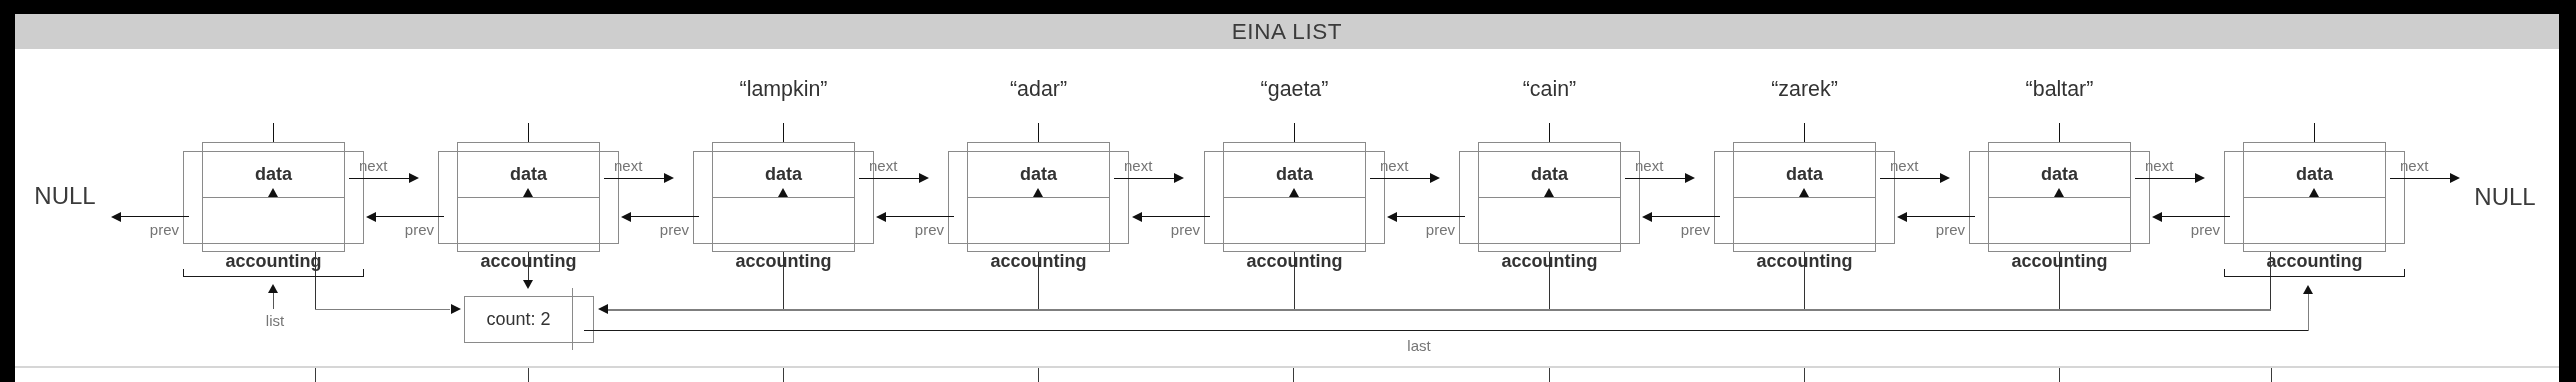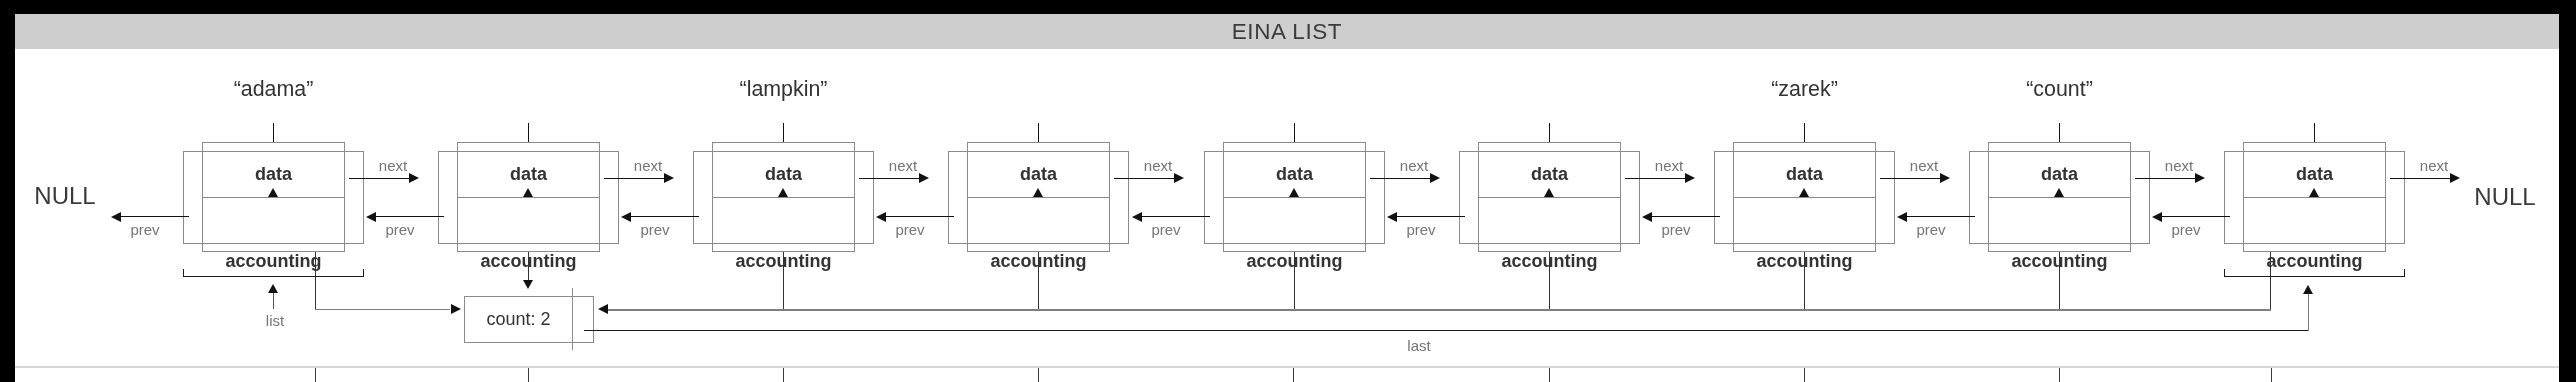--- a/index.html
+++ b/index.html
@@ -17,23 +17,23 @@
   .head-down{position:absolute;width:0;height:0;border-left:5.6px solid transparent;border-right:5.6px solid transparent;border-top:9px solid var(--arrow);}
   .head-right{position:absolute;width:0;height:0;border-top:5.6px solid transparent;border-bottom:5.6px solid transparent;border-left:10px solid var(--arrow);}
   .head-left{position:absolute;width:0;height:0;border-top:5.6px solid transparent;border-bottom:5.6px solid transparent;border-right:10px solid var(--arrow);}
   .outerbox{position:absolute;left:37px;top:78px;width:181px;height:93px;border:0.6px solid var(--box);box-sizing:border-box;}
   .innerbox{position:absolute;left:56px;top:69px;width:143px;height:110px;border:0.6px solid var(--box);box-sizing:border-box;}
   .divider{position:absolute;left:56px;top:124px;width:143px;height:0.6px;background:var(--box);}
   .celltext{position:absolute;left:56px;width:143px;height:46px;line-height:46px;text-align:center;font-size:18px;color:var(--ink);font-weight:bold;}
   .celltext.data{top:78px;}
   .celltext.acc{top:124px;margin-top:41px;}
   .nextline{position:absolute;left:203px;top:105px;width:60px;height:1.1px;background:var(--arrow);}
-  .nextlbl{position:absolute;left:213px;top:84px;width:68px;height:17px;line-height:17px;text-align:center;font-size:15px;color:var(--lbl);}
+  .nextlbl{position:absolute;left:213px;top:84px;width:68px;height:17px;line-height:17px;font-size:15px;color:var(--lbl);}
   .prevline{position:absolute;left:-25px;top:143px;width:68px;height:1.1px;background:var(--arrow);}
-  .prevlbl{position:absolute;left:-35px;top:148px;width:68px;height:17px;line-height:17px;text-align:center;font-size:15px;color:var(--lbl);}
+  .prevlbl{position:absolute;left:-35px;top:148px;width:68px;height:17px;line-height:17px;text-align:right;font-size:15px;color:var(--lbl);}
   .dropline{position:absolute;width:1.1px;background:#333;}
   .bracket{position:absolute;left:37px;top:196px;width:181px;height:8px;box-sizing:border-box;
            border-left:0.6px solid var(--bracket);border-right:0.6px solid var(--bracket);border-bottom:0.6px solid var(--bracket);}
   .nulltxt{position:absolute;width:86px;height:26px;line-height:26px;text-align:center;font-size:24px;color:var(--title-fg);}
   .grayline{position:absolute;background:var(--gline);}
   .blackline{position:absolute;background:#1a1a1a;}
   .countbox{position:absolute;left:464px;top:296px;width:130px;height:47px;border:0.6px solid var(--box);box-sizing:border-box;}
   .countpin{position:absolute;left:572px;top:288px;width:1.1px;height:62px;background:var(--box);}
   .counttxt{position:absolute;left:464px;top:296px;width:109px;height:47px;line-height:47px;text-align:center;font-size:18px;color:var(--ink);}
   .ptrlbl{position:absolute;width:68px;height:17px;line-height:17px;text-align:center;font-size:15px;color:var(--lbl);}
@@ -53,21 +53,20 @@
 
   <div id="titlebar">
     <div class="t">EINA LIST</div>
   </div>
 
   <div class="nulltxt" style="left:22px;top:183px;">NULL</div>
   <div class="nulltxt" style="left:2462px;top:184px;">NULL</div>
 
   <div id="nodes">
       <div class="nodecell" style="left: 146px;">
-    <div class="namelbl">“adama”</div>
     <div class="head-up" style="left:122px;top:115px;"></div>
     <div class="namearrow-line"></div>
     <div class="innerbox"></div>
     <div class="outerbox"></div>
     <div class="divider"></div>
     <div class="celltext data">data</div>
     <div class="celltext acc">accounting</div>
     <div class="nextline"></div>
     <div class="head-right" style="left:263px;top:100px;"></div>
     <div class="nextlbl">next</div>
@@ -105,52 +104,55 @@
     <div class="celltext acc">accounting</div>
     <div class="nextline"></div>
     <div class="head-right" style="left:263px;top:100px;"></div>
     <div class="nextlbl">next</div>
     <div class="prevline"></div>
     <div class="head-left" style="left:-35px;top:139px;"></div>
     <div class="prevlbl">prev</div>
     <div class="dropline" style="left: 127px; top: 179px; height: 58px;"></div>
   </div>
       <div class="nodecell" style="left: 911px;">
+    <div class="namelbl">“adar”</div>
     <div class="head-up" style="left:122px;top:115px;"></div>
     <div class="namearrow-line"></div>
     <div class="innerbox"></div>
     <div class="outerbox"></div>
     <div class="divider"></div>
     <div class="celltext data">data</div>
     <div class="celltext acc">accounting</div>
     <div class="nextline"></div>
     <div class="head-right" style="left:263px;top:100px;"></div>
     <div class="nextlbl">next</div>
     <div class="prevline"></div>
     <div class="head-left" style="left:-35px;top:139px;"></div>
     <div class="prevlbl">prev</div>
     <div class="dropline" style="left: 127px; top: 179px; height: 58px;"></div>
   </div>
       <div class="nodecell" style="left: 1167px;">
+    <div class="namelbl">“gaeta”</div>
     <div class="head-up" style="left:122px;top:115px;"></div>
     <div class="namearrow-line"></div>
     <div class="innerbox"></div>
     <div class="outerbox"></div>
     <div class="divider"></div>
     <div class="celltext data">data</div>
     <div class="celltext acc">accounting</div>
     <div class="nextline"></div>
     <div class="head-right" style="left:263px;top:100px;"></div>
     <div class="nextlbl">next</div>
     <div class="prevline"></div>
     <div class="head-left" style="left:-35px;top:139px;"></div>
     <div class="prevlbl">prev</div>
     <div class="dropline" style="left: 127px; top: 179px; height: 58px;"></div>
   </div>
       <div class="nodecell" style="left: 1422px;">
+    <div class="namelbl">“cain”</div>
     <div class="head-up" style="left:122px;top:115px;"></div>
     <div class="namearrow-line"></div>
     <div class="innerbox"></div>
     <div class="outerbox"></div>
     <div class="divider"></div>
     <div class="celltext data">data</div>
     <div class="celltext acc">accounting</div>
     <div class="nextline"></div>
     <div class="head-right" style="left:263px;top:100px;"></div>
     <div class="nextlbl">next</div>
@@ -170,21 +172,21 @@
     <div class="celltext acc">accounting</div>
     <div class="nextline"></div>
     <div class="head-right" style="left:263px;top:100px;"></div>
     <div class="nextlbl">next</div>
     <div class="prevline"></div>
     <div class="head-left" style="left:-35px;top:139px;"></div>
     <div class="prevlbl">prev</div>
     <div class="dropline" style="left: 127px; top: 179px; height: 58px;"></div>
   </div>
       <div class="nodecell" style="left: 1932px;">
-    <div class="namelbl">“count”</div>
+    <div class="namelbl">“baltar”</div>
     <div class="head-up" style="left:122px;top:115px;"></div>
     <div class="namearrow-line"></div>
     <div class="innerbox"></div>
     <div class="outerbox"></div>
     <div class="divider"></div>
     <div class="celltext data">data</div>
     <div class="celltext acc">accounting</div>
     <div class="nextline"></div>
     <div class="head-right" style="left:263px;top:100px;"></div>
     <div class="nextlbl">next</div>

